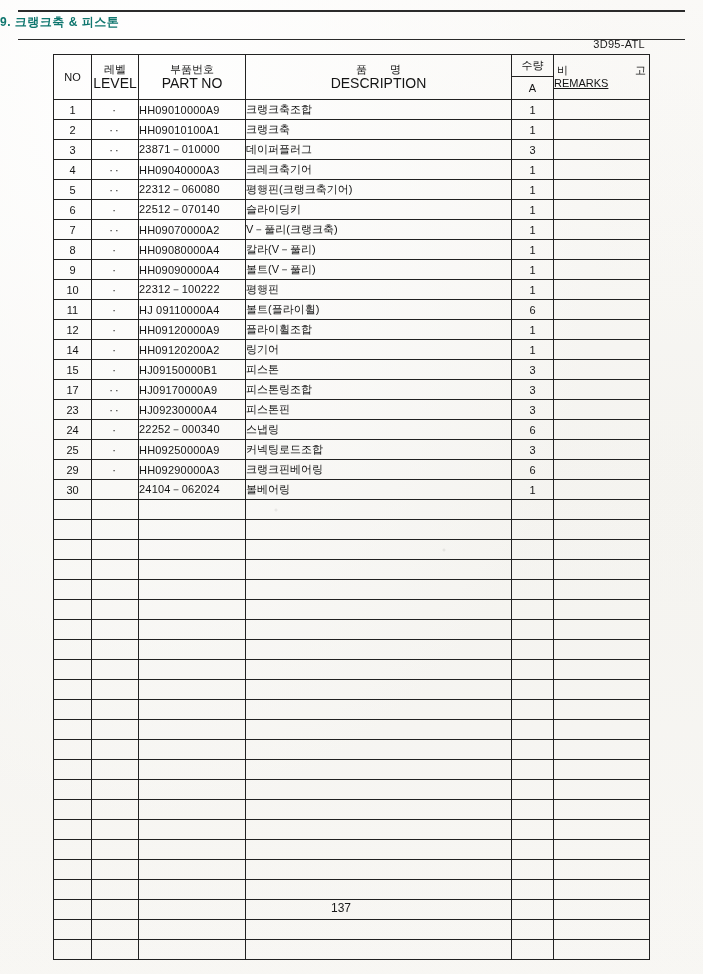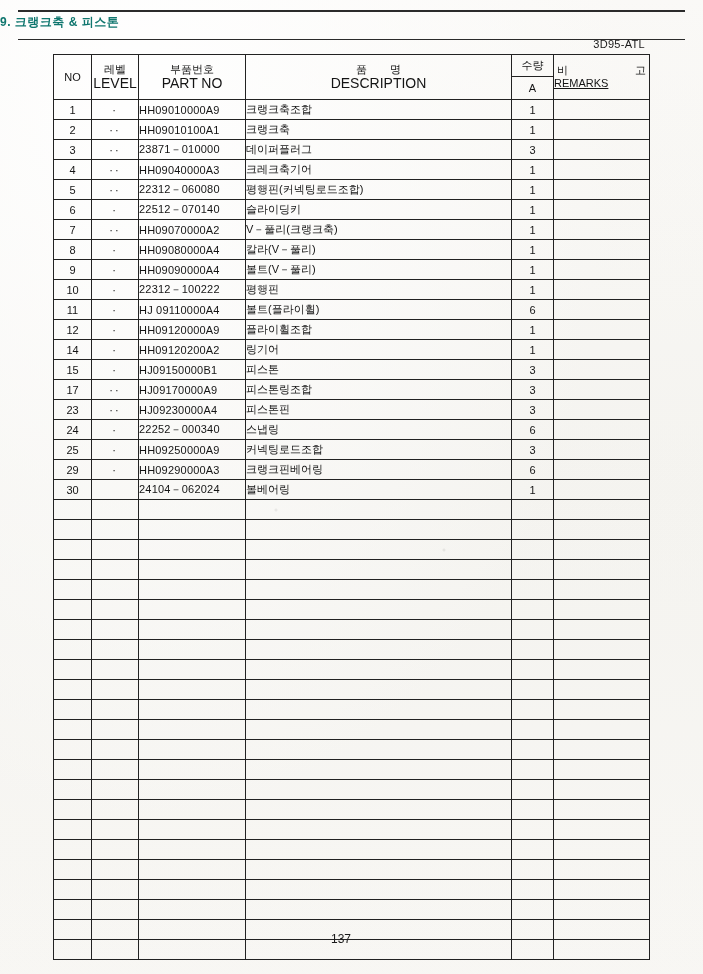--- a/index.html
+++ b/index.html
@@ -155,21 +155,21 @@
     font-size: 11px;
   }
   td.cell-remarks {
     font-size: 11px;
   }
   tbody tr.blank td { height: 19px; }
 
   .page-number {
     position: absolute;
     left: 0;
-    top: 932px;
+    top: 901px;
     width: 682px;
     text-align: center;
     font-size: 12px;
     color: #1a1a1a;
   }
   
   .ghost {
     position: absolute;
     left: 150px; top: 430px;
     width: 420px; height: 200px;
@@ -261,21 +261,21 @@
             <td class="cell-level">··</td>
             <td class="cell-part">HH09040000A3</td>
             <td class="cell-desc">크레크축기어</td>
             <td class="cell-qty">1</td>
             <td class="cell-remarks"></td>
           </tr>
           <tr>
             <td class="cell-no">5</td>
             <td class="cell-level">··</td>
             <td class="cell-part">22312－060080</td>
-            <td class="cell-desc">평행핀(커넥팅로드조합)</td>
+            <td class="cell-desc">평행핀(크랭크축기어)</td>
             <td class="cell-qty">1</td>
             <td class="cell-remarks"></td>
           </tr>
           <tr>
             <td class="cell-no">6</td>
             <td class="cell-level">·</td>
             <td class="cell-part">22512－070140</td>
             <td class="cell-desc">슬라이딩키</td>
             <td class="cell-qty">1</td>
             <td class="cell-remarks"></td>

